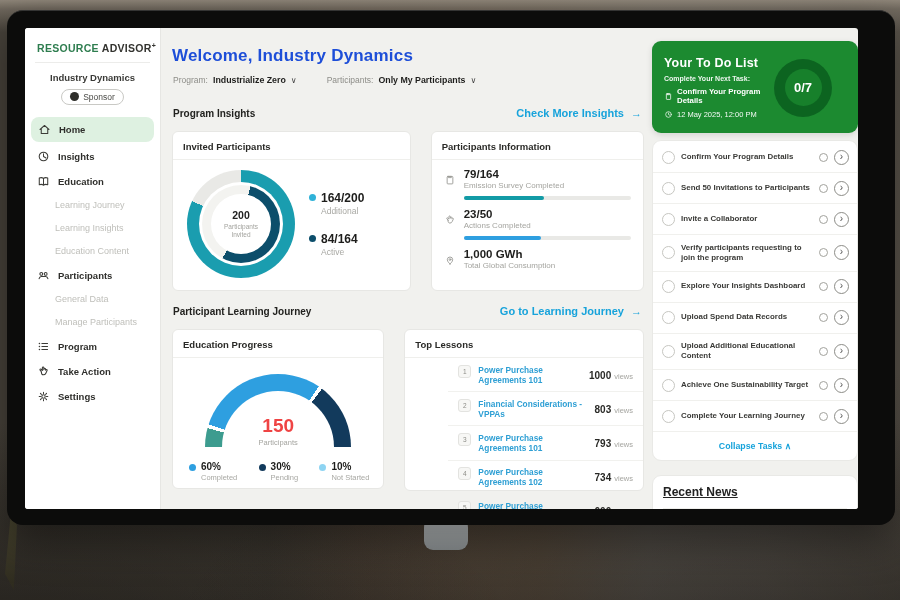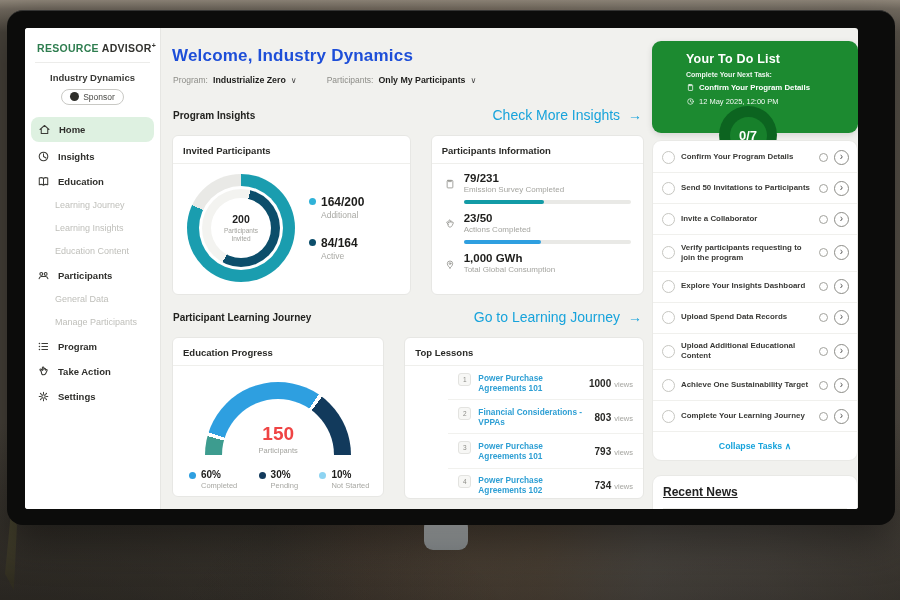--- a/index.html
+++ b/index.html
@@ -34,21 +34,21 @@
   
   .main{position:absolute;left:137px;top:0;width:490px;height:100%;}
   .welcome{font-size:17px;font-weight:bold;color:#1d4ed8;margin:18px 0 0 10px;letter-spacing:.2px;}
   .filters{display:flex;gap:30px;margin:9px 0 0 11px;font-size:8.5px;color:#8d8d88;align-items:center;}
   .filter{display:flex;align-items:center;cursor:pointer;}
   .filter b{color:#1f1f1d;font-size:8.8px;margin-left:5px;}
   .chev{font-size:8px;color:#444;margin-left:5px;}
   .section-head{display:flex;justify-content:space-between;align-items:center;margin:22px 10px 0 11px;}
   .section-head.second{margin-top:14px;align-items:center;}
   .section-title{font-size:10px;font-weight:bold;color:#22221f;}
-  .section-link{font-size:14px;font-weight:normal;color:#17A3DB;cursor:pointer;}
+  .section-link{font-size:11px;font-weight:bold;color:#17A3DB;cursor:pointer;}
   .section-link .arr{margin-left:4px;}
   .cards-row{display:flex;gap:20px;margin:12px 8px 0 10px;}
   .card{background:#fff;border:1px solid #e7e7e4;border-radius:6px;box-sizing:border-box;}
   .card-title{font-size:9.5px;font-weight:bold;color:#2a2a27;padding:9px 10px 7px;border-bottom:1px solid #efefec;}
   
   .invited{width:245px;height:160px;}
   .invited-body{display:flex;align-items:center;padding:10px 8px 0 14px;gap:14px;}
   .donut{width:108px;height:108px;border-radius:50%;background:conic-gradient(#1A9DAF 0 82%,#E9E9E6 0);position:relative;flex:none;}
   .donut .mid{position:absolute;inset:12px;border-radius:50%;background:#fff;}
   .donut .inner{position:absolute;inset:3px;border-radius:50%;background:conic-gradient(from 14deg,#0C4E6B 0 54%,#F3F3F0 0);}
@@ -92,21 +92,21 @@
   
   .lessons{width:246px;height:162px;}
   .lesson-row{display:flex;align-items:flex-start;gap:7px;padding:6.6px 10px;border-bottom:1px solid #f1f1ee;margin-left:43px;}
   .lesson-row:last-child{border-bottom:none;}
   .rank{width:11px;height:11px;border:1px solid #e3e3e0;background:#f7f7f5;border-radius:3px;font-size:6.5px;color:#8b8b86;display:flex;align-items:center;justify-content:center;flex:none;}
   .lesson-title{flex:1;font-size:8.3px;font-weight:bold;color:#2E9FD4;cursor:pointer;}
   .views-val{font-size:10px;font-weight:bold;color:#292926;}
   .views-suffix{font-size:7.5px;color:#a5a5a0;margin-left:3px;}
   
   .rightpanel{position:absolute;left:627px;top:0;width:206px;height:100%;}
-  .green-card{position:absolute;left:0;top:13px;width:206px;height:92px;background:#1C8A30;border-radius:9px;color:#fff;box-sizing:border-box;padding:11px 26px 10px 12px;display:flex;align-items:center;box-shadow:0 2px 6px rgba(0,0,0,.12);flex-direction:column;}
+  .green-card{position:absolute;left:0;top:13px;width:206px;height:92px;background:#1C8A30;border-radius:9px;color:#fff;box-sizing:border-box;padding:11px 26px 10px 12px;display:flex;align-items:center;box-shadow:0 2px 6px rgba(0,0,0,.12);}
   .gc-left{flex:1;}
   .todo-title{font-size:12.5px;font-weight:bold;letter-spacing:.2px;}
   .todo-sub{font-size:7px;margin-top:5px;opacity:.92;font-weight:bold;}
   .todo-next{font-size:7.8px;font-weight:bold;margin-top:5px;display:flex;align-items:center;gap:4px;}
   .todo-date{font-size:7.5px;margin-top:5px;display:flex;align-items:center;gap:4px;opacity:.95;}
   svg.iconw{width:9px;height:9px;stroke:#fff;fill:none;stroke-width:1.3;stroke-linecap:round;stroke-linejoin:round;flex:none;}
   .ring{width:58px;height:58px;border-radius:50%;background:#0C6420;display:flex;align-items:center;justify-content:center;flex:none;}
   .ring-center{width:37px;height:37px;border-radius:50%;background:#17802B;display:flex;align-items:center;justify-content:center;}
   .ring-val{font-size:13px;font-weight:bold;color:#fff;}
   .tasks{position:absolute;left:0;top:112px;width:206px;background:#fff;border:1px solid #e9e9e6;border-radius:9px;box-sizing:border-box;padding:1px 0;}
@@ -256,21 +256,21 @@
       </div>
 
       <div class="card pinfo">
         <div class="card-title">Participants Information</div>
         <div class="info-row">
           <svg class="icon12" viewBox="0 0 16 16">
                 <rect x="4.2" y="3.2" width="7.6" height="10" rx="1"></rect>
                 <path d="M6.2 3.2h3.6v1.6H6.2z"></path>
               </svg>
           <div class="info-content">
-            <div class="info-val">79/231</div>
+            <div class="info-val">79/164</div>
             <div class="info-lab">Emission Survey Completed</div>
             <div class="bar">
                   <div class="fill fill-teal"></div>
                 </div>
           </div>
         </div>
         <div class="info-row">
           <svg class="icon12" viewBox="0 0 16 16">
                 <path d="M5.3 8.2 3.8 6.3c-.6-.8.5-1.8 1.2-1.1l1.6 1.6V3.4a.9.9 0 0 1 1.8 0v2.4l.5-1.1a.9.9 0 0 1 1.7.5l-.2 1.2.9-.7c.7-.5 1.5.3 1.1 1.1l-1.5 3.3c-.6 1.3-1.6 2-3 2-2 0-2.6-1.3-2.6-3.9z"></path>
               </svg>

